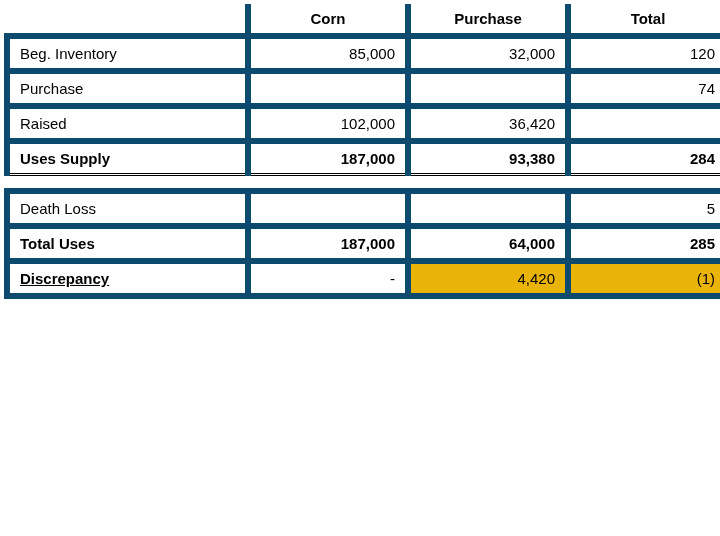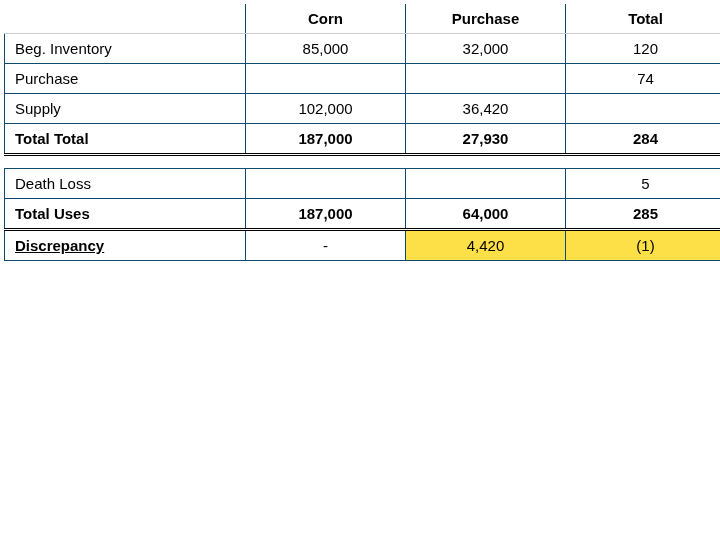--- a/index.html
+++ b/index.html
@@ -17,54 +17,54 @@
     table {
       width: 100%;
       border-collapse: collapse;
       table-layout: fixed;
     }
     col.label-col { width: 241px; }
     col.data-col  { width: 160px; }
 
     td, th {
       padding: 6px 10px;
-      border: 1px solid #0c4a6e;
+      border: 6px solid #0c4a6e;
       vertical-align: middle;
     }
     th {
       text-align: center;
       font-weight: bold;
       background: #fff;
       border-top: 1px solid #ccc;
       border-bottom: 1px solid #ccc;
     }
     td.label {
       font-weight: normal;
       text-align: left;
     }
     td.label.bold {
       font-weight: bold;
     }
     td.value {
-      text-align: center;
+      text-align: right;
     }
     
     tr.double-border td {
       border-bottom: 3px double #000;
       font-weight: bold;
     }
     
     tr.spacer td {
       border: none;
       height: 10px;
       background: #fff;
     }
     
     tr.discrepancy-row td.value.red-bg {
-      background-color: #fde047;
+      background-color: #eab308;
       color: #000;
       font-weight: normal;
     }
     tr.discrepancy-row td.label {
       font-weight: bold;
       text-decoration: underline;
     }
 
     
     thead tr th:first-child {
@@ -101,29 +101,29 @@
           <td class="value">32,000</td>
           <td class="value">120</td>
         </tr>
         <tr>
           <td class="label">Purchase</td>
           <td class="value"></td>
           <td class="value"></td>
           <td class="value">74</td>
         </tr>
         <tr>
-          <td class="label">Supply</td>
+          <td class="label">Raised</td>
           <td class="value">102,000</td>
           <td class="value">36,420</td>
           <td class="value"></td>
         </tr>
         <tr class="double-border">
-          <td class="label bold">Total Total</td>
+          <td class="label bold">Uses Supply</td>
           <td class="value">187,000</td>
-          <td class="value">27,930</td>
+          <td class="value">93,380</td>
           <td class="value">284</td>
         </tr>
         <tr class="spacer">
           <td></td>
           <td></td>
           <td></td>
           <td></td>
         </tr>
         <tr>
           <td class="label">Death Loss</td>

